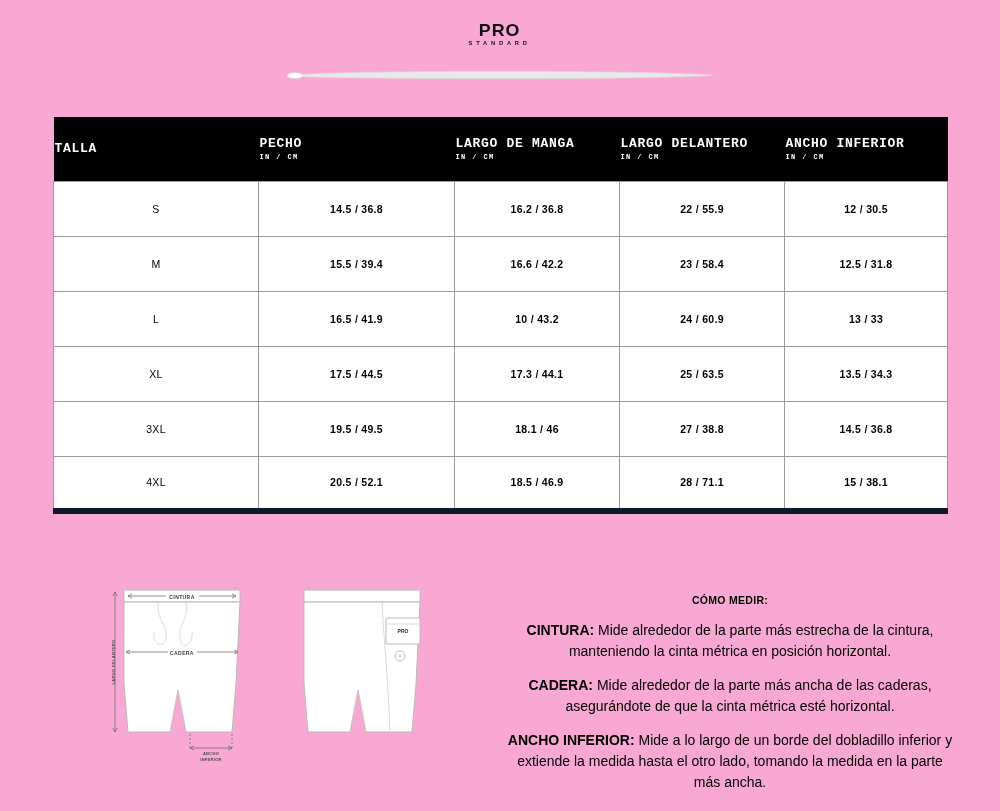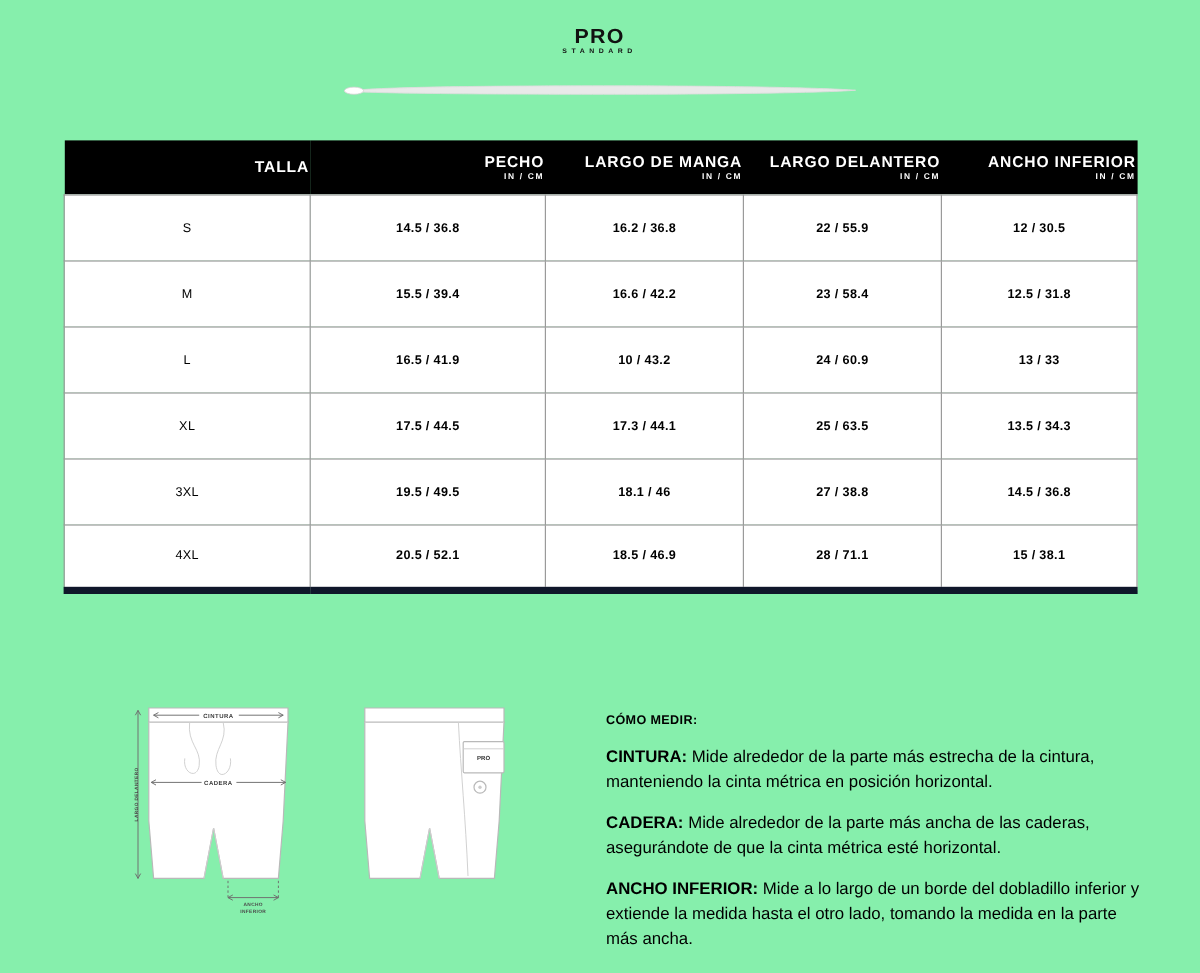--- a/index.html
+++ b/index.html
@@ -9,21 +9,21 @@
     background: #ffffff;
     font-family: "Liberation Sans", sans-serif;
     color: #000000;
     overflow: hidden;
   }
 
   #page {
     position: relative;
     width: 1000px;
     height: 811px;
-    background: #86efac;
+    background: #f9a8d4;
   }
 
   
   .brand {
     position: absolute;
     top: 22px;
     left: 0;
     width: 1000px;
     text-align: center;
   }
@@ -86,25 +86,26 @@
     width: 894px;
   }
   table.size-chart {
     width: 894px;
     border-collapse: collapse;
     table-layout: fixed;
   }
   table.size-chart thead th {
     background: #000000;
     color: #ffffff;
-    height: 45px;
+    height: 64px;
     vertical-align: middle;
-    text-align: right;
+    text-align: left;
     font-weight: bold;
     border: none;
+    font-family: Liberation Mono, monospace;
   }
   .th-main {
     display: block;
     font-size: 13px;
     letter-spacing: 0.7px;
     line-height: 1.1;
   }
   .th-unit {
     display: block;
     font-size: 7px;
@@ -151,20 +152,21 @@
     top: 0;
     width: 390px;
     height: 200px;
   }
 
   .measure-guide {
     position: absolute;
     left: 505px;
     top: 22px;
     width: 450px;
+    text-align: center;
   }
   .mg-title {
     font-size: 10.5px;
     font-weight: bold;
     letter-spacing: 0.3px;
     margin-bottom: 14px;
   }
   .mg-item {
     font-size: 14px;
     line-height: 1.5;

